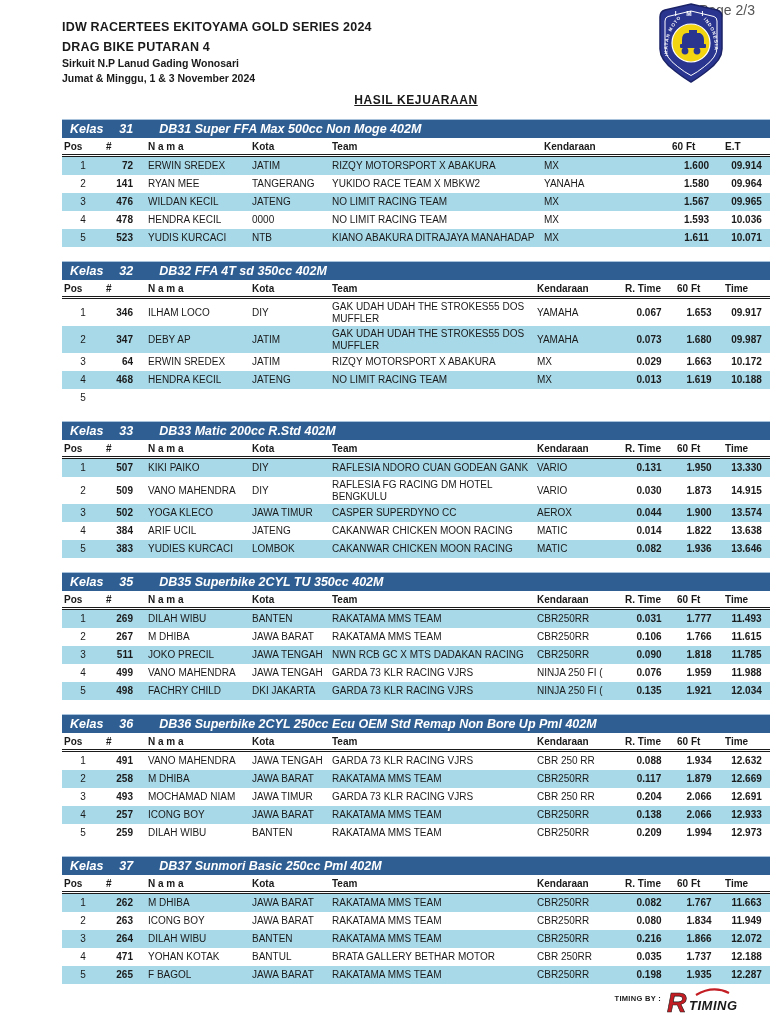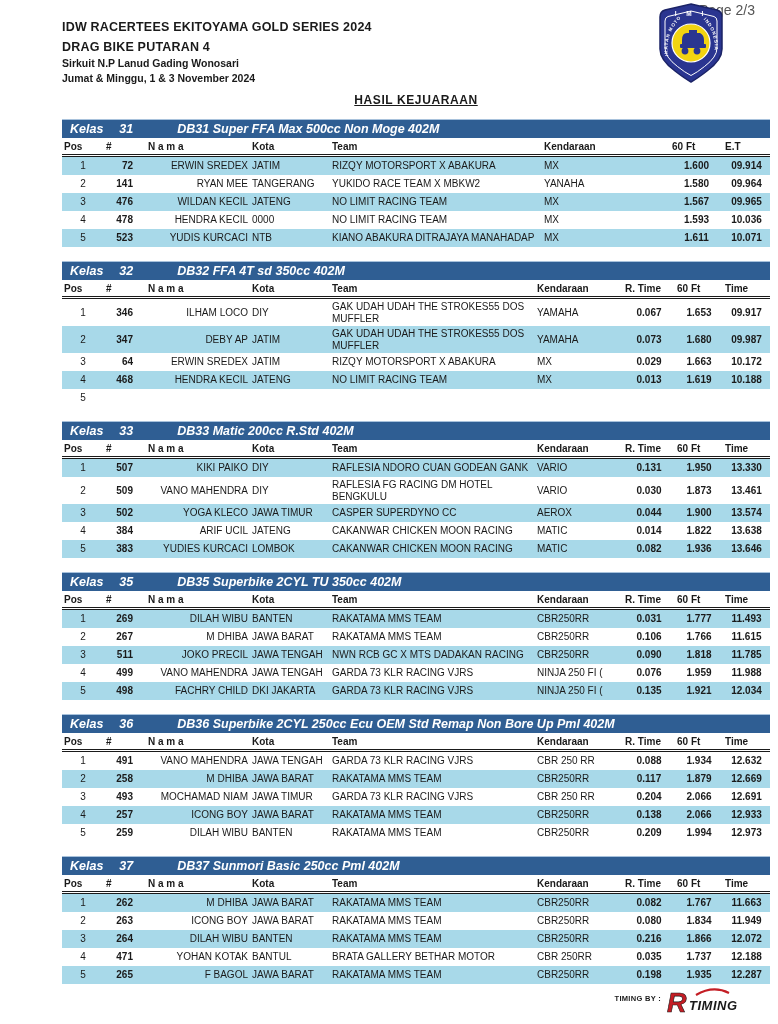--- a/index.html
+++ b/index.html
@@ -13,31 +13,31 @@
   .h-sub{font-size:10.5px;font-weight:bold;margin-top:3px;}
   .imi-logo{position:absolute;top:2px;right:44px;}
   .doc-title{text-align:center;font-size:12px;font-weight:bold;letter-spacing:.6px;
              text-decoration:underline;margin-top:9px;}
   .table-section{margin-top:14px;}
   .table-section.first{margin-top:12px;}
   .kelas-bar{height:18px;background:#2f5e93;border-top:1px solid #a8c2dc;color:#fff;
              display:flex;align-items:center;font-style:italic;font-weight:bold;font-size:12.5px;}
   .k-label{margin-left:8px;}
   .k-num{margin-left:16px;}
-  .k-title{margin-left:44px;white-space:nowrap;}
+  .k-title{margin-left:26px;white-space:nowrap;}
   table.results{width:100%;border-collapse:collapse;table-layout:fixed;font-size:10px;}
   table.results thead th{font-weight:bold;text-align:left;padding:3px 2px 2px 2px;
         border-bottom:3px double #1a1a1a;white-space:nowrap;}
   table.results td{padding:2px;vertical-align:middle;height:14px;line-height:1.15;
         overflow:hidden;}
   tr.hl{background:#a8d9e9;}
   .h-pos,.c-pos{text-align:center;}
   .h-num,.c-num{text-align:right;padding-right:5px !important;}
   .c-num{font-weight:bold;}
-  .h-nama,.c-nama{padding-left:10px !important;text-align:right;}
+  .h-nama,.c-nama{padding-left:10px !important;}
   .c-nama,.c-kota,.c-team,.c-kendaraan{white-space:nowrap;}
   .c-team{white-space:normal;}
   .h-rtime,.c-rtime,.h-sixty,.c-sixty,.h-time,.c-time{text-align:center;}
   .c-rtime,.c-sixty,.c-time{font-weight:bold;}
   .footer{position:absolute;right:36px;bottom:4px;display:flex;align-items:flex-start;}
   .timing-by{font-size:7.5px;font-weight:bold;margin-top:8px;margin-right:5px;letter-spacing:.3px;}
 </style>
 </head>
 <body>
 
@@ -298,21 +298,21 @@
               </tr>
               <tr>
                 <td class="c-pos">2</td>
                 <td class="c-num">509</td>
                 <td class="c-nama">VANO MAHENDRA</td>
                 <td class="c-kota">DIY</td>
                 <td class="c-team">RAFLESIA FG RACING DM HOTEL BENGKULU</td>
                 <td class="c-kendaraan">VARIO</td>
                 <td class="c-rtime">0.030</td>
                 <td class="c-sixty">1.873</td>
-                <td class="c-time">13.461</td>
+                <td class="c-time">14.915</td>
               </tr>
               <tr class="hl">
                 <td class="c-pos">3</td>
                 <td class="c-num">502</td>
                 <td class="c-nama">YOGA KLECO</td>
                 <td class="c-kota">JAWA TIMUR</td>
                 <td class="c-team">CASPER SUPERDYNO CC</td>
                 <td class="c-kendaraan">AEROX</td>
                 <td class="c-rtime">0.044</td>
                 <td class="c-sixty">1.900</td>

